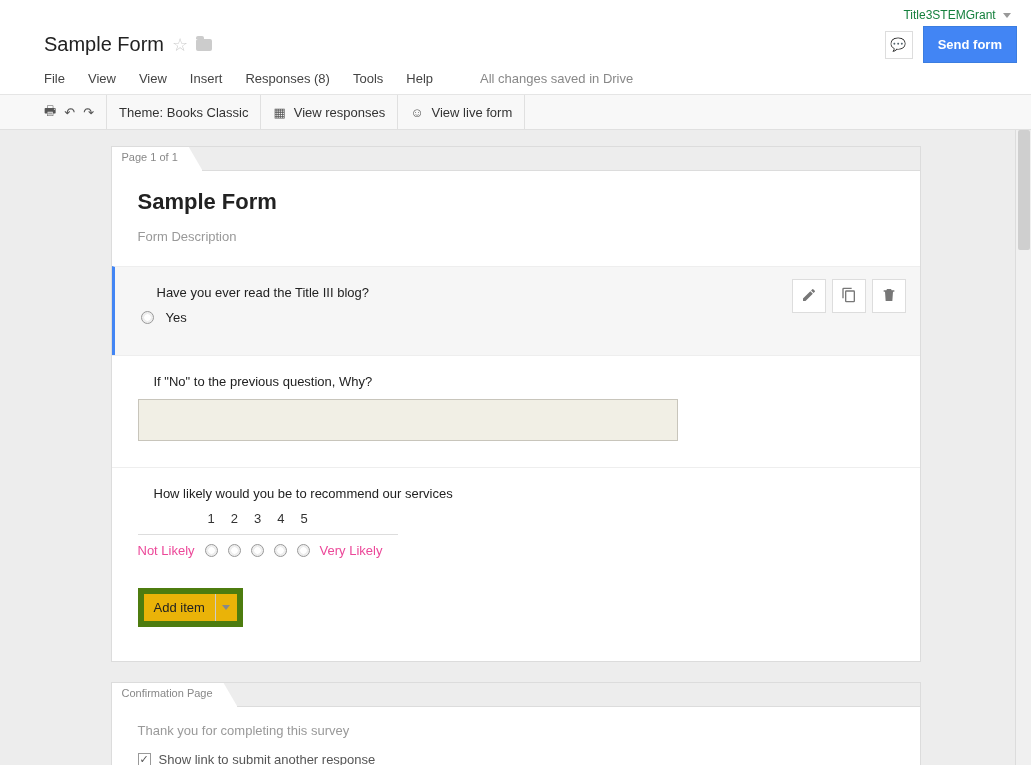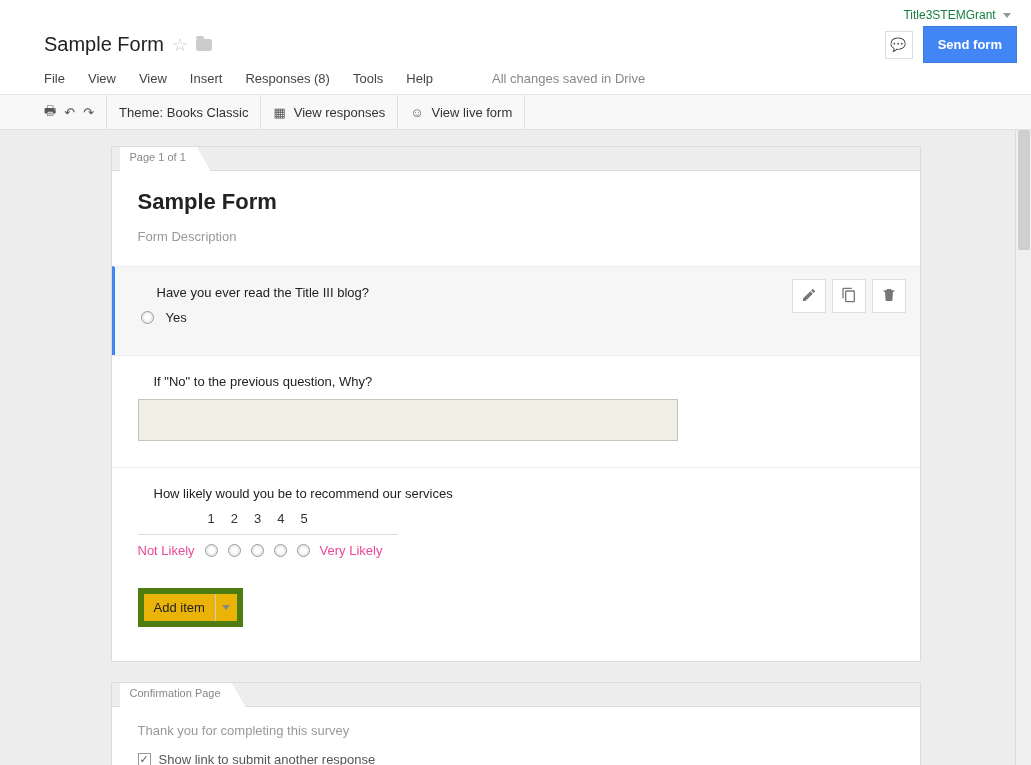--- a/index.html
+++ b/index.html
@@ -69,21 +69,21 @@
     cursor:pointer;
   }
   .menu-row {
     display:flex;
     align-items:center;
     gap:23px;
     padding: 6px 0 8px 30px;
     font-size:13px;
     color:#444;
   }
-  .menu-row .status { color:#888; margin-left:36px; }
+  .menu-row .status { color:#888; margin-left:24px; }
   .toolbar {
     border-top:1px solid #e5e5e5;
     border-bottom:1px solid #e0e0e0;
     background:#f8f8f8;
     display:flex;
     align-items:stretch;
     height:36px;
   }
   .toolbar .group {
     display:flex;
@@ -124,21 +124,21 @@
     position:relative;
   }
   .page-tab {
     position:relative;
     height:24px;
     background:#ededed;
     border-bottom:1px solid #dcdcdc;
   }
   .page-tab .tab-label{
     position:absolute;
-    top:0; left:8px;
+    top:0; left:0;
     height:24px;
     background:#fff;
     border-right:1px solid #ccc;
     padding:4px 24px 0 10px;
     font-size:11px;
     color:#888;
     clip-path: polygon(0 0, calc(100% - 14px) 0, 100% 100%, 0 100%);
   }
   .form-header { padding:18px 26px 22px 26px; }
   .form-title { font-size:22px; font-weight:bold; margin-bottom:14px; }

